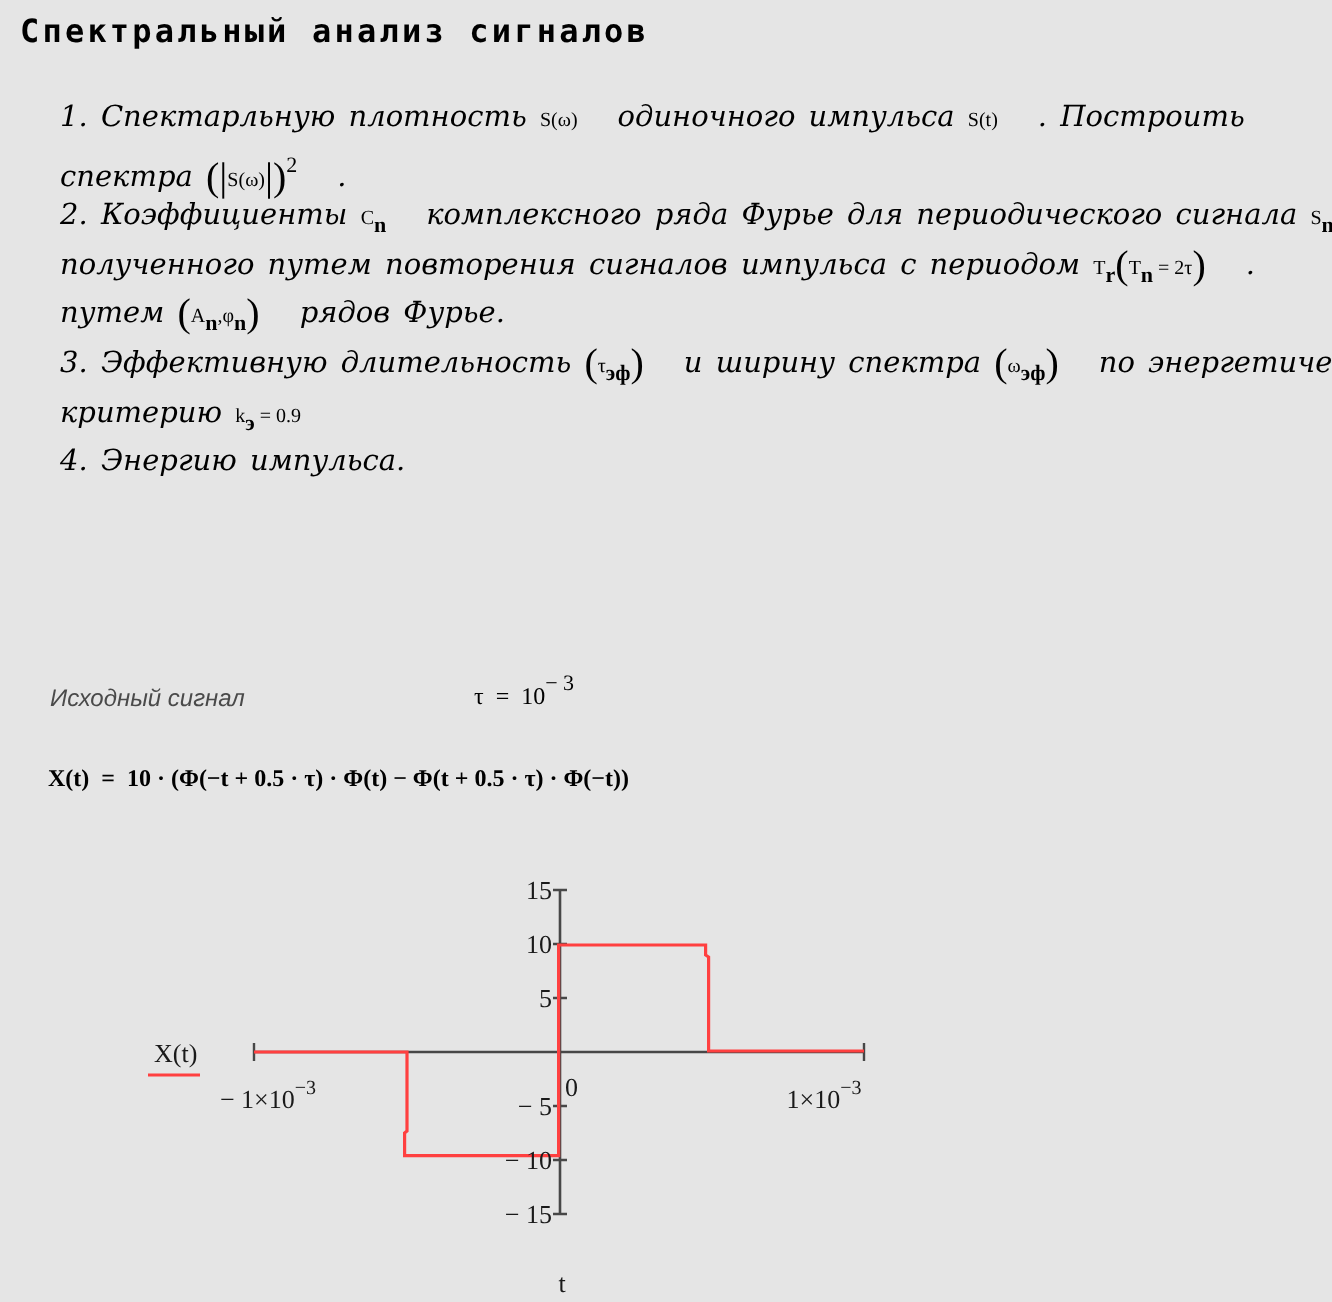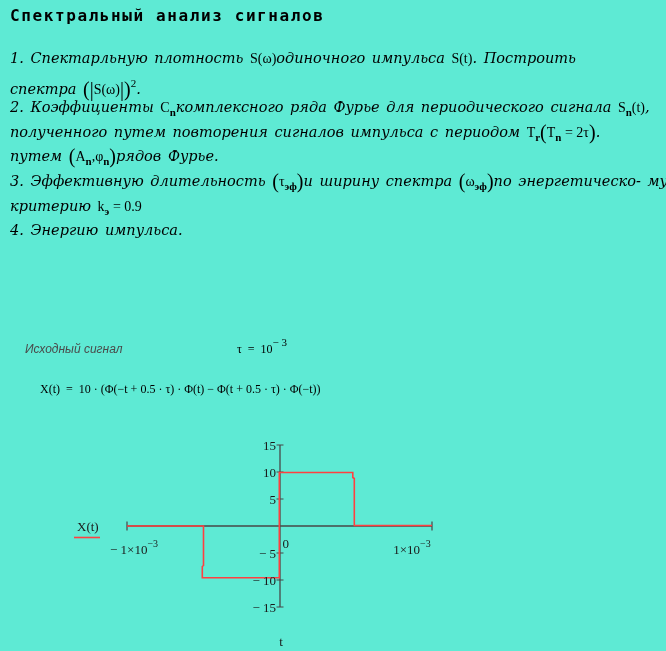--- a/index.html
+++ b/index.html
@@ -1,31 +1,31 @@
 <!DOCTYPE html>
 <html><head>
 <meta charset="utf-8">
 <style>
   html,body{margin:0;padding:0;background:#ffffff;}
-  .page{position:relative;width:666px;height:651px;background:#5eead4;overflow:hidden;
+  .page{position:relative;width:666px;height:651px;background:#e5e5e5;overflow:hidden;
         font-family:"DejaVu Serif",serif;color:#000;}
   .title{position:absolute;left:10px;top:6px;
          font-family:"DejaVu Sans Mono",monospace;font-weight:bold;font-size:16px;
          letter-spacing:1.6px;color:#000;white-space:pre;}
   .doc-text{position:absolute;left:10px;top:46px;width:652px;}
   .line{height:24.6px;line-height:24.6px;white-space:pre;}
-  .seg-txt{font-family:"DejaVu Serif",serif;font-style:italic;font-size:14.5px;word-spacing:2px;}
-  .seg-srf{font-family:"Liberation Serif",serif;font-size:14px;}
+  .seg-txt{font-family:"DejaVu Serif",serif;font-style:italic;font-size:14.5px;word-spacing:2px;margin-left:20px;}
+  .seg-srf{font-family:"Liberation Serif",serif;font-size:10px;}
   .seg-sub{font-family:"Liberation Serif",serif;font-size:11px;vertical-align:-4px;font-weight:bold;}
   .seg-sup{font-family:"Liberation Serif",serif;font-size:11px;vertical-align:7px;}
   .seg-big{font-family:"Liberation Serif",serif;font-size:20px;vertical-align:-2px;}
   .signal-label{position:absolute;left:25px;top:342px;
         font-family:"Liberation Sans",sans-serif;font-style:italic;font-size:12px;color:#4a4a4a;}
   .tau-formula{position:absolute;left:237px;top:336px;white-space:pre;}
-  .x-formula{position:absolute;left:40px;top:378px;white-space:pre;}
+  .x-formula{position:absolute;left:24px;top:378px;white-space:pre;font-weight:bold;}
   .tau-formula .seg-srf,.x-formula .seg-srf{font-size:12px;}
   .plot-svg{position:absolute;left:60px;top:430px;}
   .svg-text{font-family:"Liberation Serif",serif;font-size:13px;fill:#1a1a1a;}
   .svg-text-sup{font-size:10px;}
 </style>
 </head>
 <body>
 
 <div class="page">
 

